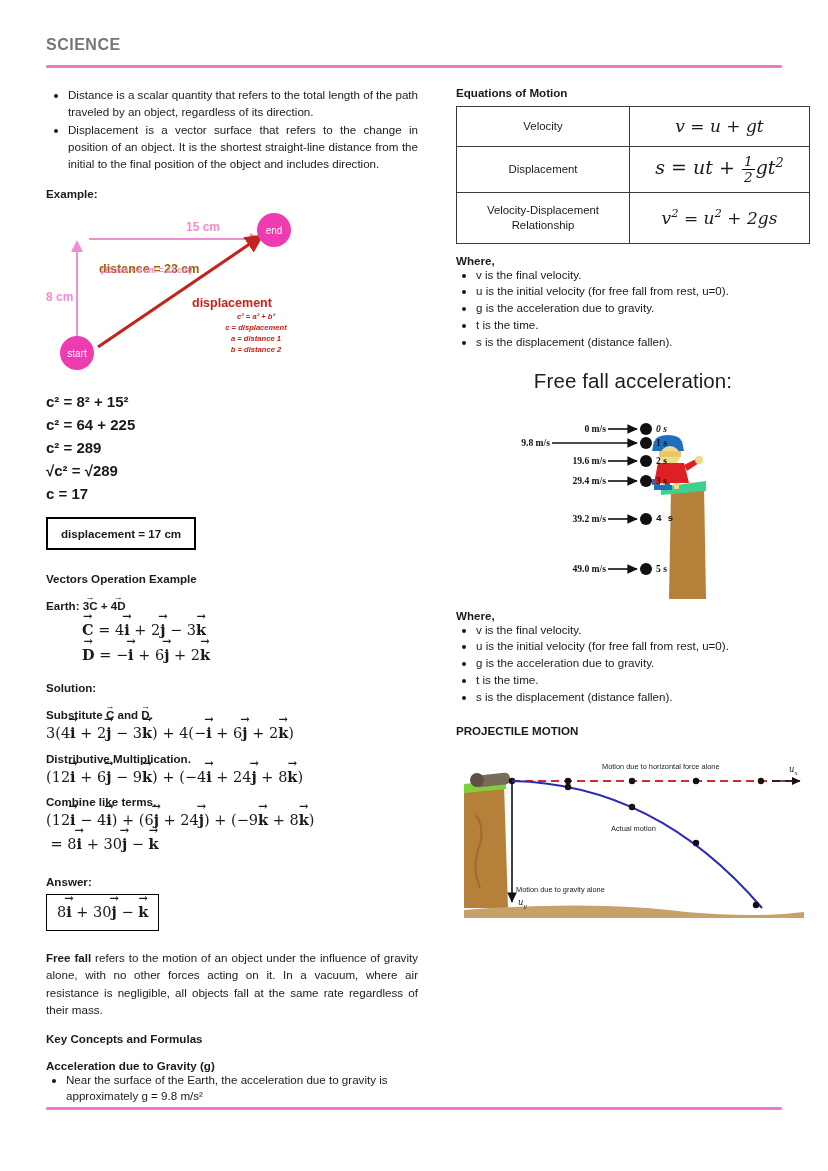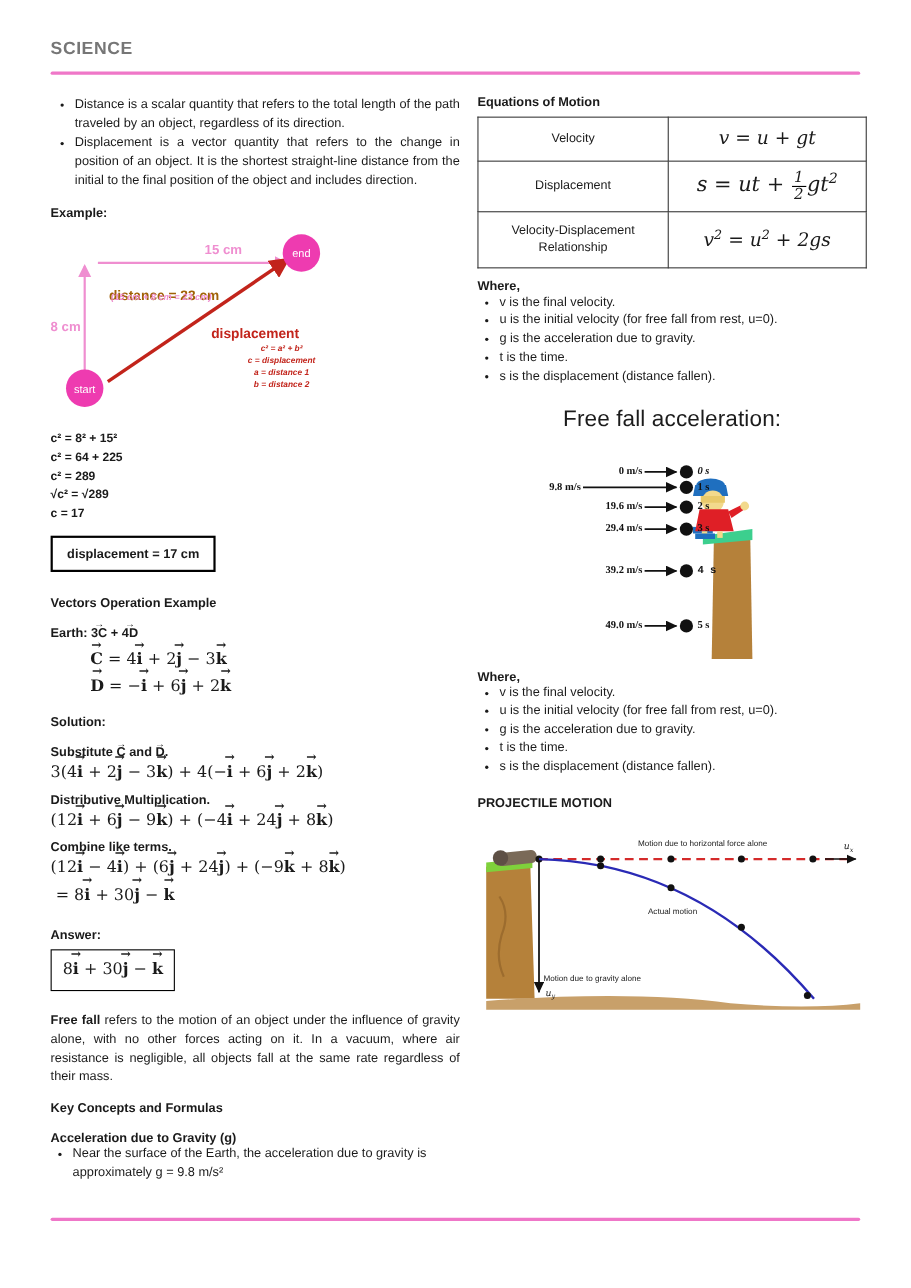--- a/index.html
+++ b/index.html
@@ -27,21 +27,21 @@
   .rule-top {
     margin: 11px 0 0 0;
     height: 3px;
     background: #ef77c8;
     border-radius: 2px;
   }
 
   
   .columns {
     display: flex;
-    gap: 16px;
+    gap: 38px;
     padding: 18px 46px 0 46px;
     align-items: flex-start;
   }
   .col-left { width: 372px; flex: 0 0 372px; }
   .col-right { width: 354px; flex: 0 0 354px; }
 
   ul.bullets {
     margin: 0 0 0 0;
     padding-left: 22px;
   }
@@ -79,21 +79,21 @@
   .lbl-8 { left: 0px; top: 84px; font-size: 12px; font-weight: bold; color: #ef8ed0; }
   .lbl-dist { left: 53px; top: 56px; font-size: 12.5px; font-weight: bold; color: #a16207; }
   .lbl-dist-sub { left: 55px; top: 59px; font-size: 8.4px; font-weight: bold; font-style: italic; color: #ef8ed0; }
   .lbl-disp { left: 146px; top: 90px; font-size: 12.5px; font-weight: bold; color: #c2241b; }
   .disp-lines { position: absolute; left: 145px; top: 106px; width: 130px; text-align: center; }
   .disp-lines div { font-size: 7.6px; font-weight: bold; font-style: italic; color: #c2241b; line-height: 1.42; }
   .node-txt { font-size: 10px; fill: #ffffff; font-weight: normal; font-family: "Liberation Sans", sans-serif; }
 
   
   .calc { margin-top: 10px; }
-  .calc div { font-size: 11px; font-weight: bold; line-height: 1.53; }
+  .calc div { font-size: 15px; font-weight: bold; line-height: 1.53; }
   .boxed {
     display: inline-block;
     border: 2.2px solid #000;
     padding: 8px 13px;
     font-size: 11.6px;
     font-weight: bold;
     margin-top: 11px;
   }
 
   
@@ -225,21 +225,21 @@
     <div class="doc-title">SCIENCE</div>
     <div class="rule-top"></div>
   </div>
 
   <div class="columns">
 
     <div class="col-left">
 
       <ul class="bullets">
         <li>Distance is a scalar quantity that refers to the total length of the path traveled by an object, regardless of its direction.</li>
-        <li>Displacement is a vector quantity that refers to the change in position of an object. It is the shortest straight-line distance from the initial to the final position of the object and includes direction.</li>
+        <li>Displacement is a vector surface that refers to the change in position of an object. It is the shortest straight-line distance from the initial to the final position of the object and includes direction.</li>
       </ul>
 
       <div class="sp-14"></div>
       <div class="h-bold">Example:</div>
 
       
       <div class="diagram-wrap">
         <svg width="372" height="175" viewBox="0 0 372 175">
           <defs>
             <marker id="pinkArrow" markerWidth="7" markerHeight="7" refX="5" refY="3" orient="auto">

